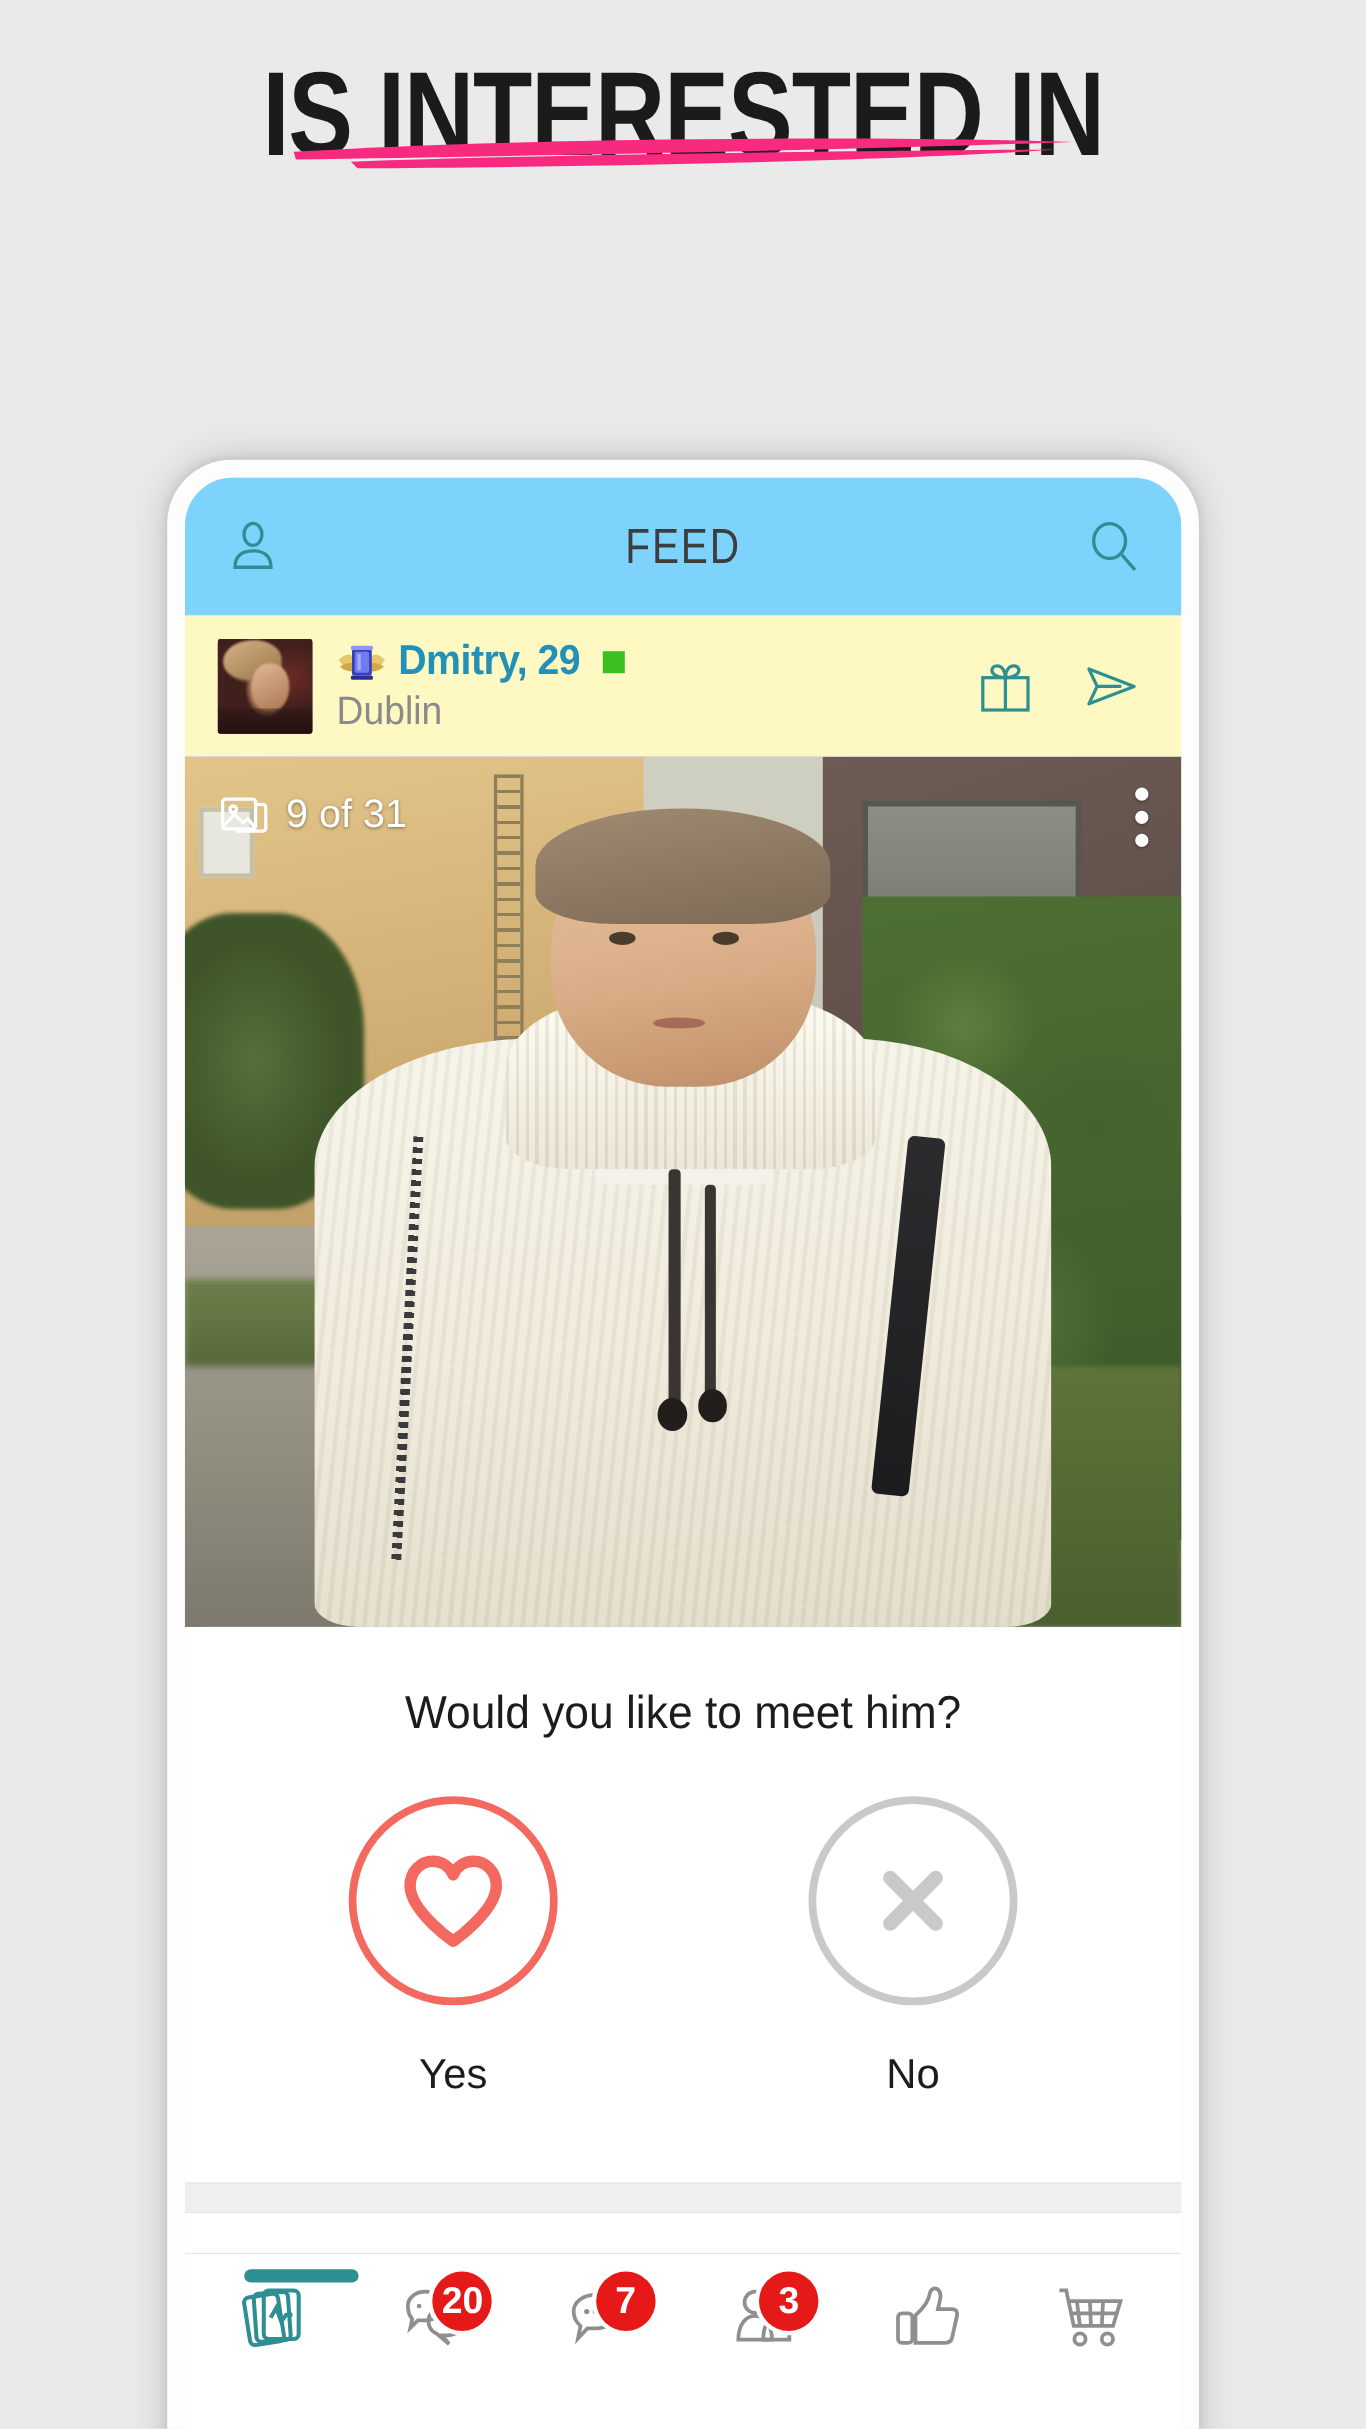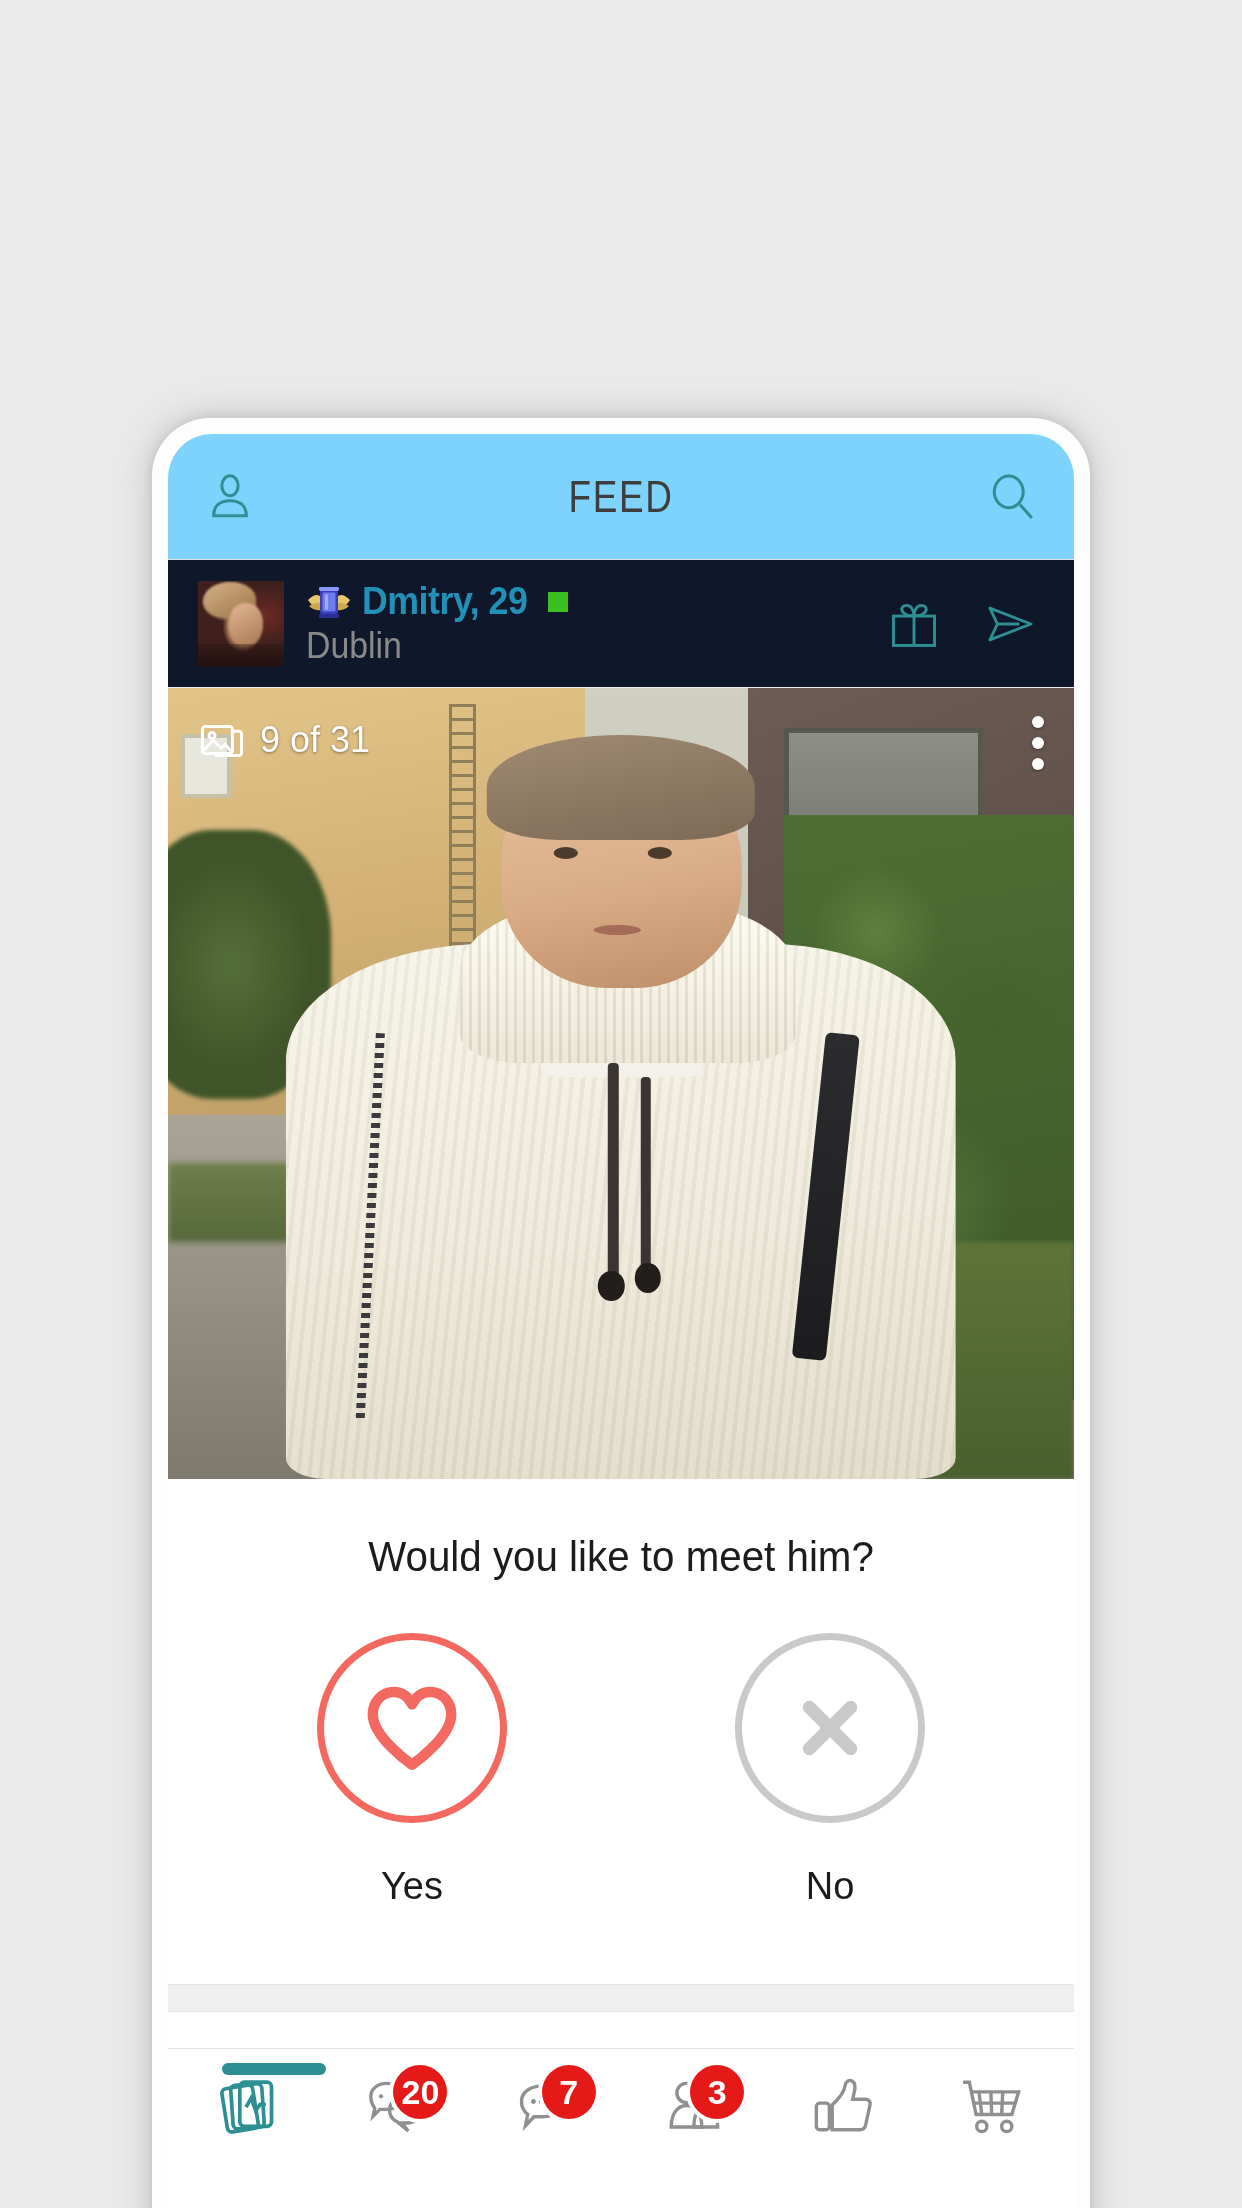--- a/index.html
+++ b/index.html
@@ -87,21 +87,21 @@
   }
   .hdr-icon { width:56px; height:56px; color:#2d8f92; position:relative; z-index:2; }
 
   
   .user-row {
     height:128px;
     display:flex;
     align-items:center;
     padding:0 30px;
     border-bottom:1px solid #ececec;
-    background:#0f172a;
+    background:#fef9c3;
   }
   .avatar {
     width:86px; height:86px;
     border-radius:3px;
     flex:0 0 auto;
     overflow:hidden;
     position:relative;
     background:#3a2220;
   }
   .avatar .av-bg { position:absolute; inset:0;
@@ -384,20 +384,29 @@
     background:#2d8f92;
   }
 </style>
 </head>
 <body>
 
 <div class="headline">
 
 
 
+  <div class="hl-row">
+    <span class="hl-line">IS INTERESTED IN</span>
+    <div class="brush" style="top:70px;width:720px;">
+      <svg width="720" height="36" viewBox="0 0 720 36">
+        <path d="M6 20 C 200 8, 500 5, 714 11 C 500 19, 200 24, 8 27 Z" fill="#f72a7f"></path>
+        <path d="M58 29 C 250 22, 540 19, 700 18 C 540 29, 260 34, 64 35 Z" fill="#f72a7f"></path>
+      </svg>
+    </div>
+  </div>
 
 </div>
 
 <div class="phone">
   <div class="screen">
 
     <div class="app-header">
       <svg class="hdr-icon" viewBox="0 0 24 24" fill="none" stroke="currentColor" stroke-width="1.3">
         <ellipse cx="12" cy="7.2" rx="3.5" ry="4.3"></ellipse>
         <path d="M5 20 C5 15.4 8 13.6 12 13.6 C16 13.6 19 15.4 19 20 Z"></path>

